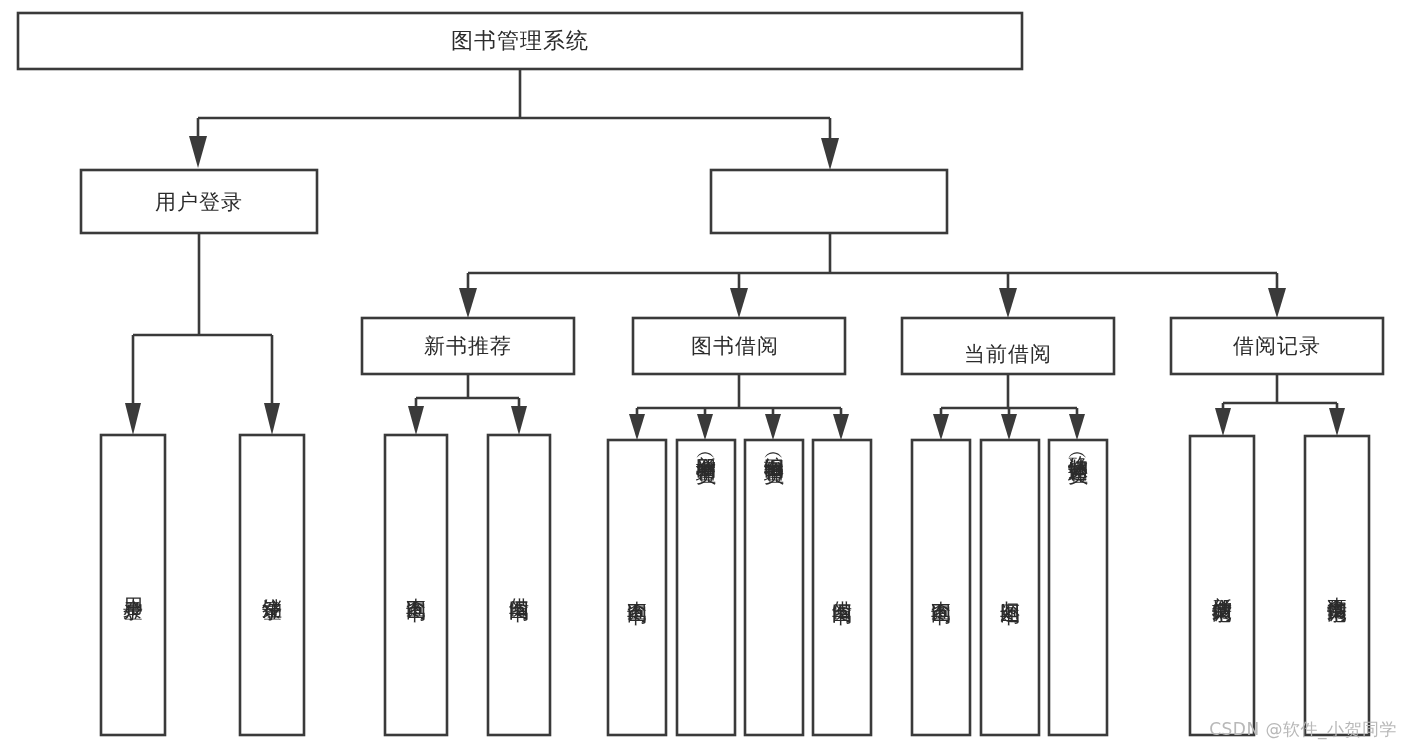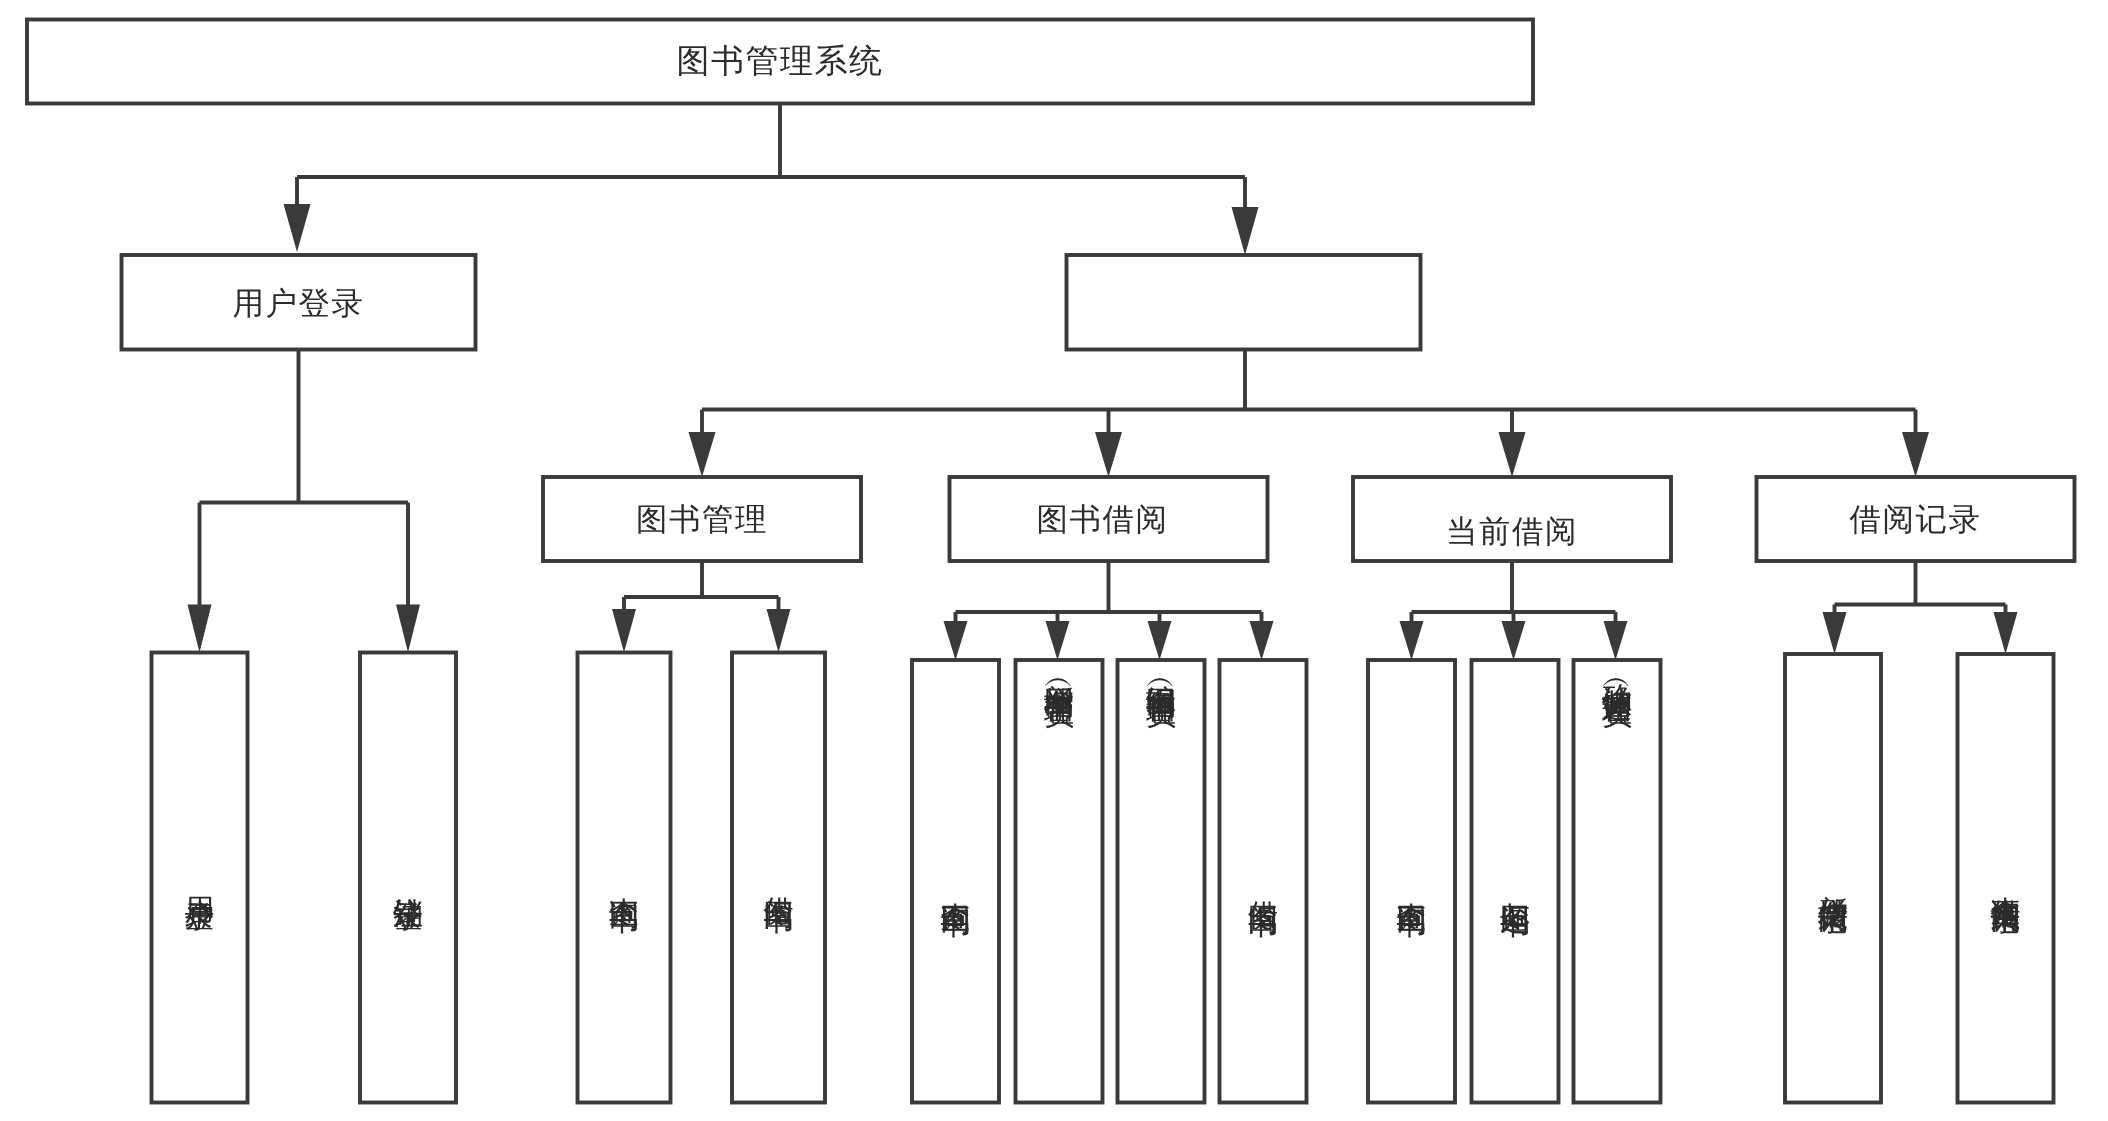--- a/index.html
+++ b/index.html
@@ -189,21 +189,21 @@
 
   <div class="horiz-label-wrap root-label-wrap" style="left:18px; top:13px; width:1004px; height:56px;">
     <span>图书管理系统</span>
   </div>
 
   <div class="horiz-label-wrap" style="left:81px; top:170px; width:236px; height:63px;">
     <span>用户登录</span>
   </div>
 
   <div class="horiz-label-wrap" style="left:362px; top:318px; width:212px; height:56px;">
-    <span>图书管理</span>
+    <span>新书推荐</span>
   </div>
   <div class="horiz-label-wrap" style="left:629px; top:318px; width:212px; height:56px;">
     <span>图书借阅</span>
   </div>
   <div class="horiz-label-wrap" style="left:902px; top:318px; width:212px; height:72px;">
     <span>当前借阅</span>
   </div>
   <div class="horiz-label-wrap" style="left:1171px; top:318px; width:212px; height:56px;">
     <span>借阅记录</span>
   </div>
@@ -245,14 +245,15 @@
     <span>确认归还（管理员）</span>
   </div>
 
   <div class="vert-label-wrap" style="left:1190px; top:436px; width:64px; height:299px;">
     <span>新增借阅记录</span>
   </div>
   <div class="vert-label-wrap" style="left:1305px; top:436px; width:64px; height:299px;">
     <span>查询借阅记录</span>
   </div>
 
+  <div id="watermark">CSDN @软件_小贺同学</div>
 
 </div>
 
 </body></html>

